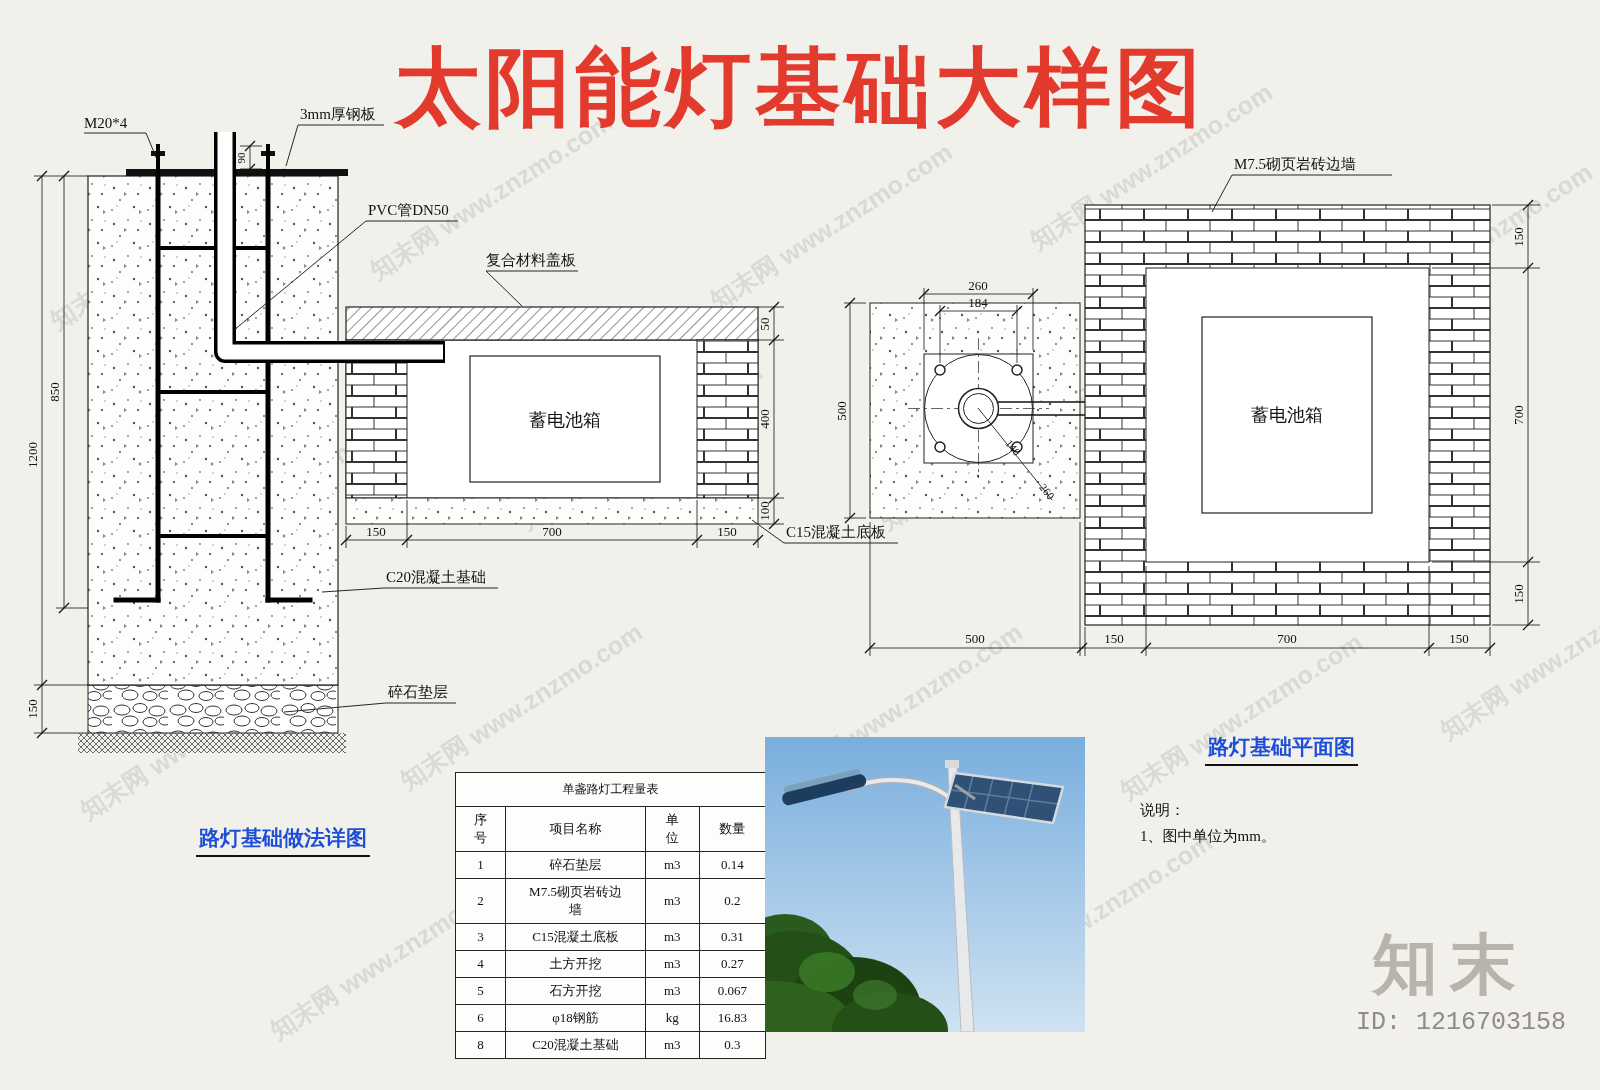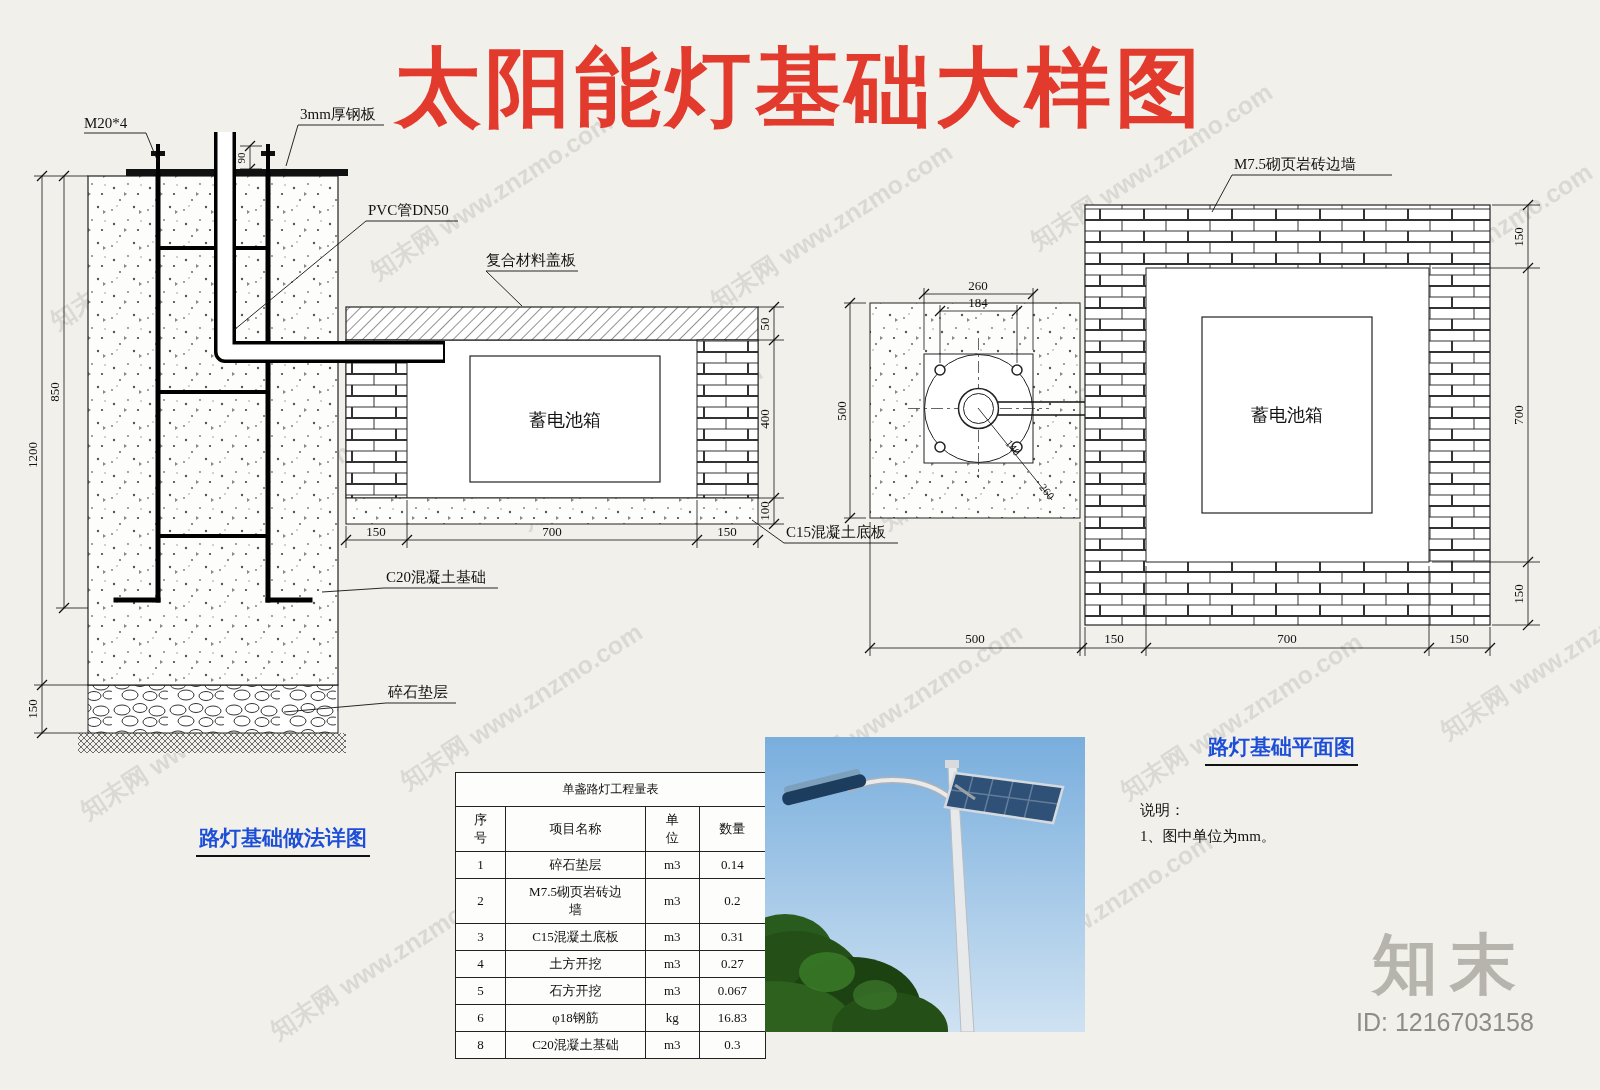--- a/index.html
+++ b/index.html
@@ -15,21 +15,21 @@
   .dl{stroke:#111;stroke-width:0.8}
   .leader{fill:none;stroke:#111;stroke-width:0.9}
   .caption{position:absolute;font-size:21px;font-weight:bold;color:#1d4ed8;border-bottom:2px solid #111;padding:0 3px 3px;font-family:"Liberation Serif",serif;white-space:nowrap}
   .notes{position:absolute;left:1140px;top:798px;font-size:15px;color:#111;line-height:1.7;font-family:Liberation Serif, serif}
   .qtable{position:absolute;left:455px;top:772px;border-collapse:collapse;font-size:13px;color:#111;background:#fdfdfb;font-family:"Liberation Serif",serif}
   .qtable td,.qtable th{border:1px solid #222;text-align:center;padding:4px 18px;font-weight:normal}
   .qtable .t-title{font-size:12px;padding:8px}
   .photo{position:absolute;left:765px;top:737px;width:320px;height:295px;overflow:hidden}
   .wm{position:absolute;transform:rotate(-33deg);font-size:25px;font-weight:bold;color:rgba(125,125,125,0.20);white-space:nowrap;pointer-events:none}
   .logo{position:absolute;left:1372px;top:920px;font-size:66px;font-weight:bold;color:rgba(150,148,142,0.65);letter-spacing:12px;font-family:"Liberation Sans",sans-serif}
-  .imgid{position:absolute;left:1356px;top:1008px;font-size:25px;color:#8e8c86;font-family:Liberation Sans, sans-serif}
+  .imgid{position:absolute;left:1356px;top:1008px;font-size:25px;color:#8e8c86;font-family:Liberation Mono, monospace}
 </style>
 </head>
 <body>
 
 <div class="canvas">
 
   <div>
     <span class="wm" style="left:30px;top:230px">知末网 www.znzmo.com</span>
     <span class="wm" style="left:350px;top:180px">知末网 www.znzmo.com</span>
     <span class="wm" style="left:690px;top:210px">知末网 www.znzmo.com</span>

